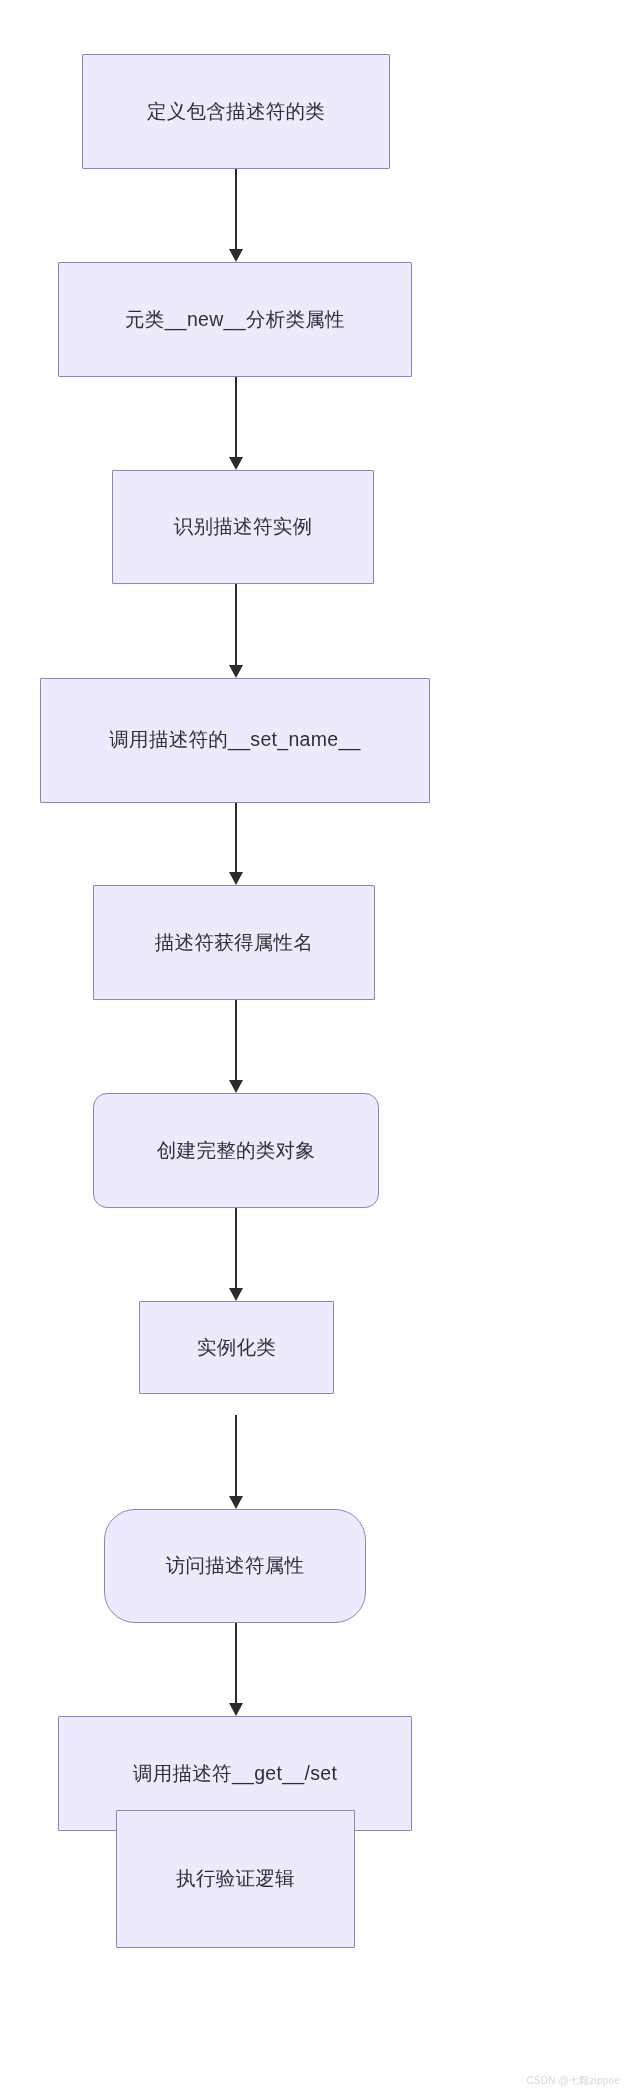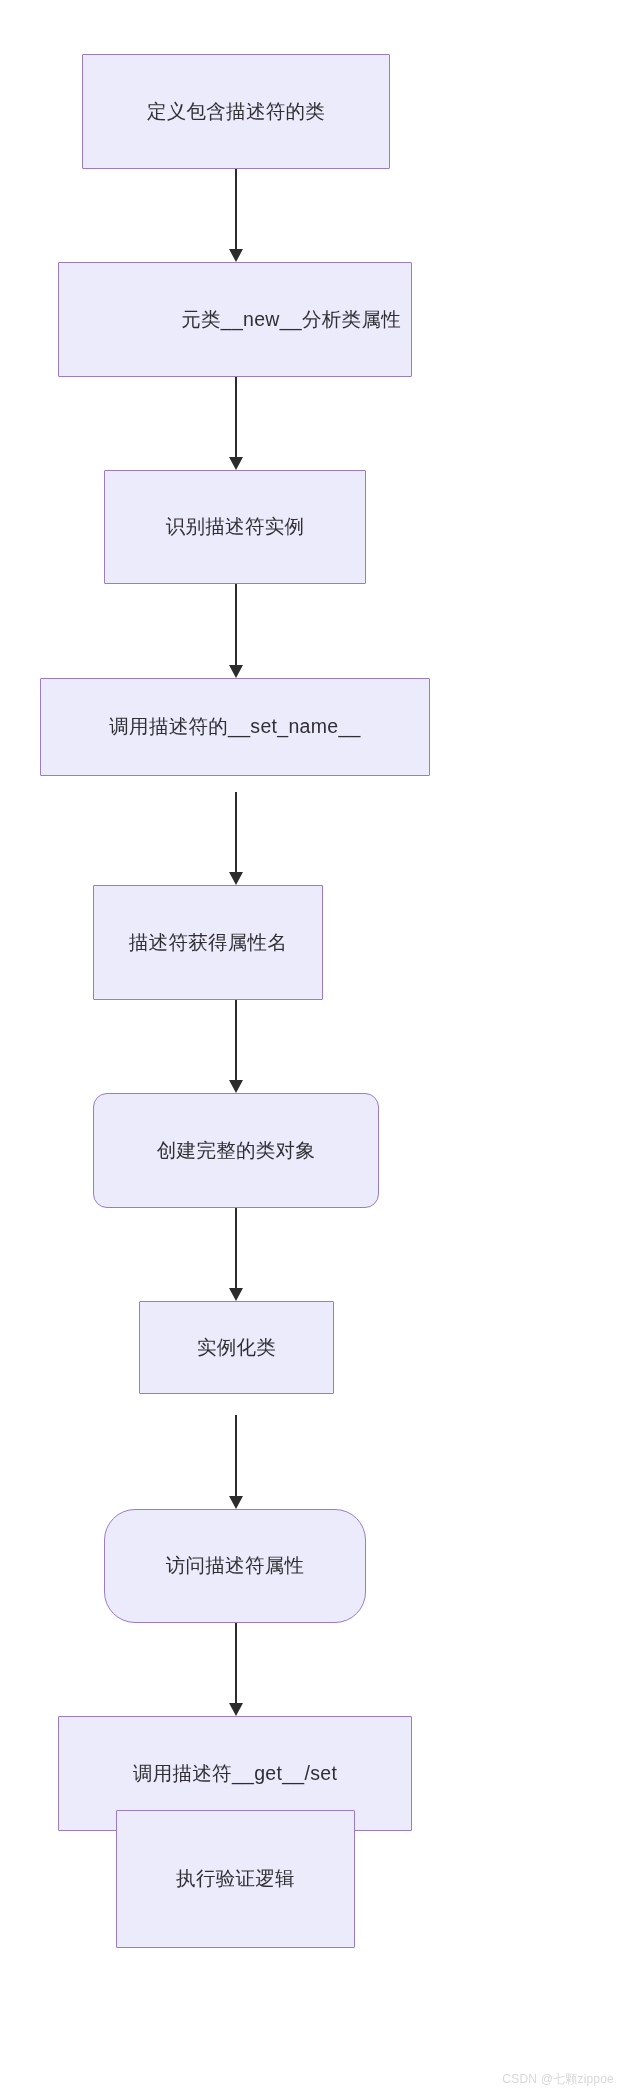--- a/index.html
+++ b/index.html
@@ -56,23 +56,23 @@
     bottom: 0;
     width: 0;
     height: 0;
     margin-left: -7.5px;
     border-left: 7.5px solid transparent;
     border-right: 7.5px solid transparent;
     border-top: 13px solid #2C2C2C;
   }
   #watermark {
     position: absolute;
-    right: 15px;
+    right: 9px;
     bottom: 4px;
-    font-size: 12px;
+    font-size: 10px;
     color: #D8D8DC;
     letter-spacing: 0.2px;
     white-space: nowrap;
     font-family: "Liberation Sans", "DejaVu Sans", sans-serif;
   }
 </style>
 </head>
 <body>
 
 <div id="flow-canvas">
@@ -109,30 +109,30 @@
       <div class="arrow-line" style="height: 80.2293px;"></div>
       <div class="arrow-head"></div>
     </div>
     <div class="flow-arrow" style="left: 226px; top: 1829.96px; width: 20px; height: 93.2293px;">
       <div class="arrow-line" style="height: 80.2293px;"></div>
       <div class="arrow-head"></div>
     </div>
     <div class="flow-node" style="left: 82px; top: 53.2739px; width: 308px; height: 114.539px;">
       <span class="node-label">定义包含描述符的类</span>
     </div>
-    <div class="flow-node" style="left: 58px; top: 261.042px; width: 354px; height: 114.539px; justify-content: flex-end;">
+    <div class="flow-node" style="left: 58px; top: 261.042px; width: 354px; height: 114.539px;">
       <span class="node-label">元类__new__分析类属性</span>
     </div>
-    <div class="flow-node" style="left: 104px; top: 468.81px; width: 262px; height: 114.539px;">
+    <div class="flow-node" style="left: 112px; top: 468.81px; width: 262px; height: 114.539px;">
       <span class="node-label">识别描述符实例</span>
     </div>
-    <div class="flow-node" style="left: 40px; top: 676.578px; width: 390px; height: 98px;">
+    <div class="flow-node" style="left: 40px; top: 676.578px; width: 390px; height: 125px;">
       <span class="node-label">调用描述符的__set_name__</span>
     </div>
-    <div class="flow-node" style="left: 93px; top: 884.346px; width: 230px; height: 114.539px;">
+    <div class="flow-node" style="left: 93px; top: 884.346px; width: 282px; height: 114.539px;">
       <span class="node-label">描述符获得属性名</span>
     </div>
     <div class="flow-node" style="left: 93px; top: 1092.11px; width: 286px; height: 114.539px; border-radius: 14px;">
       <span class="node-label">创建完整的类对象</span>
     </div>
     <div class="flow-node" style="left: 139px; top: 1299.88px; width: 195px; height: 93px;">
       <span class="node-label">实例化类</span>
     </div>
     <div class="flow-node" style="left: 104px; top: 1507.65px; width: 262px; height: 114.539px; border-radius: 31px;">
       <span class="node-label">访问描述符属性</span>

